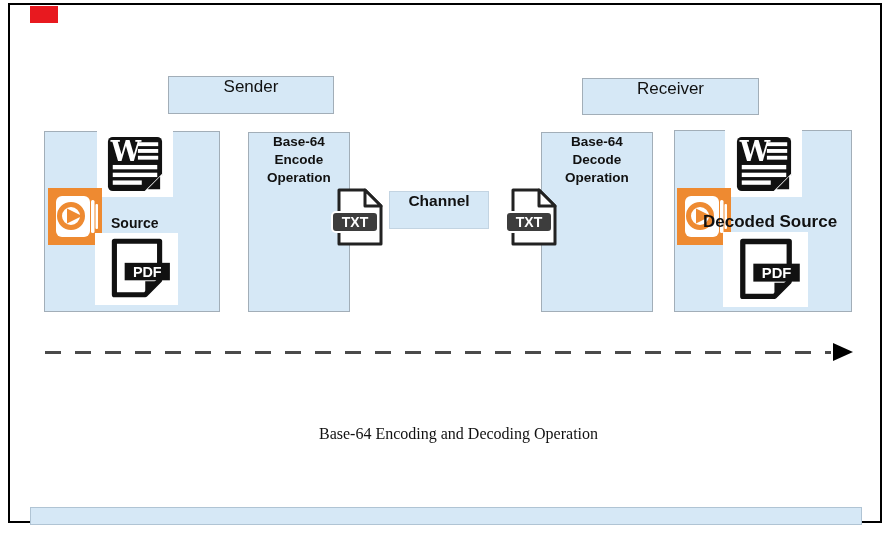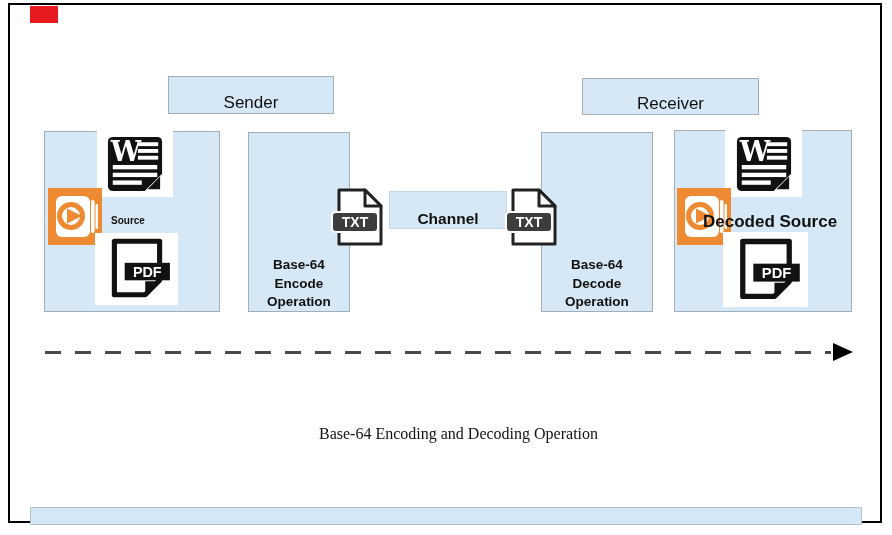--- a/index.html
+++ b/index.html
@@ -4,49 +4,49 @@
 <style>
   html,body { margin:0; padding:0; background:#ffffff; font-family:"Liberation Sans", sans-serif; }
   .canvas { position:relative; width:892px; height:535px; background:#ffffff; overflow:hidden; }
 
   .frame { position:absolute; left:8px; top:3px; width:874px; height:520px;
            border:2px solid #000; box-sizing:border-box; background:#fff; }
 
   .red-marker { position:absolute; left:30px; top:6px; width:28px; height:17px; background:#e8191f; }
 
   .bluebox { position:absolute; background:#d6e8f6; border:1px solid #a2aeb8; box-sizing:border-box;
-             display:flex; align-items:flex-end; justify-content:center; color:#111; }
+             display:flex; align-items:flex-start; justify-content:center; color:#111; }
 
   .sender-box   { left:168px; top:76px;  width:166px; height:38px; font-size:17px; }
   .receiver-box { left:582px; top:78px;  width:177px; height:37px; font-size:17px; }
 
   .source-box  { left:44px;  top:131px; width:176px; height:181px; }
   .encode-box  { left:248px; top:132px; width:102px; height:180px; }
-  .channel-box { left:389px; top:191px; width:118px; height:38px; font-size:15.5px; font-weight:bold; border-color:#c3d4e2; }
+  .channel-box { left:389px; top:191px; width:100px; height:38px; font-size:15.5px; font-weight:bold; border-color:#c3d4e2; }
   .decode-box  { left:541px; top:132px; width:112px; height:180px; }
   .decoded-box { left:674px; top:130px; width:178px; height:182px; }
 
   .process-label { font-weight:bold; font-size:13.5px; line-height:1.35; text-align:center; white-space:pre-line; }
 
   .icon-bg { position:absolute; background:#ffffff; display:flex; align-items:center; justify-content:center; }
   .word-bg-left { left:97px;  top:131px; width:76px; height:66px; }
   .word-bg-right{ left:725px; top:130px; width:77px; height:67px; }
   .pdf-bg-left  { left:95px;  top:233px; width:83px; height:72px; }
   .pdf-bg-right { left:723px; top:232px; width:85px; height:75px; }
 
   .orange-icon { position:absolute; width:54px; }
   .orange-left  { left:48px;  top:188px; }
   .orange-right { left:677px; top:188px; }
 
   .txt-icon { position:absolute; width:56px; }
   .txt-left  { left:330px; top:187px; }
   .txt-right { left:504px; top:187px; }
 
   .inline-caption { position:absolute; font-weight:bold; color:#111; }
-  .source-caption  { left:111px; top:215px; font-size:10px; }
+  .source-caption  { left:111px; top:215px; font-size:14px; }
   .decoded-caption { left:703px; top:212px; font-size:17px; }
 
   .dash-line { position:absolute; left:45px; top:351px; width:786px; height:3px;
                background:repeating-linear-gradient(90deg,#4a4a4a 0 16px, transparent 16px 30px); }
   .arrow-head { position:absolute; left:833px; top:343px; width:0; height:0;
                 border-top:9px solid transparent; border-bottom:9px solid transparent;
                 border-left:20px solid #000; }
 
   .title-text { position:absolute; left:319px; top:425px; font-size:16px; color:#111; white-space:nowrap;font-family:Liberation Serif, serif; }
   .site-text  { position:absolute; left:347px; top:463px; font-size:16px; letter-spacing:0.3px; color:#111; white-space:nowrap; }

